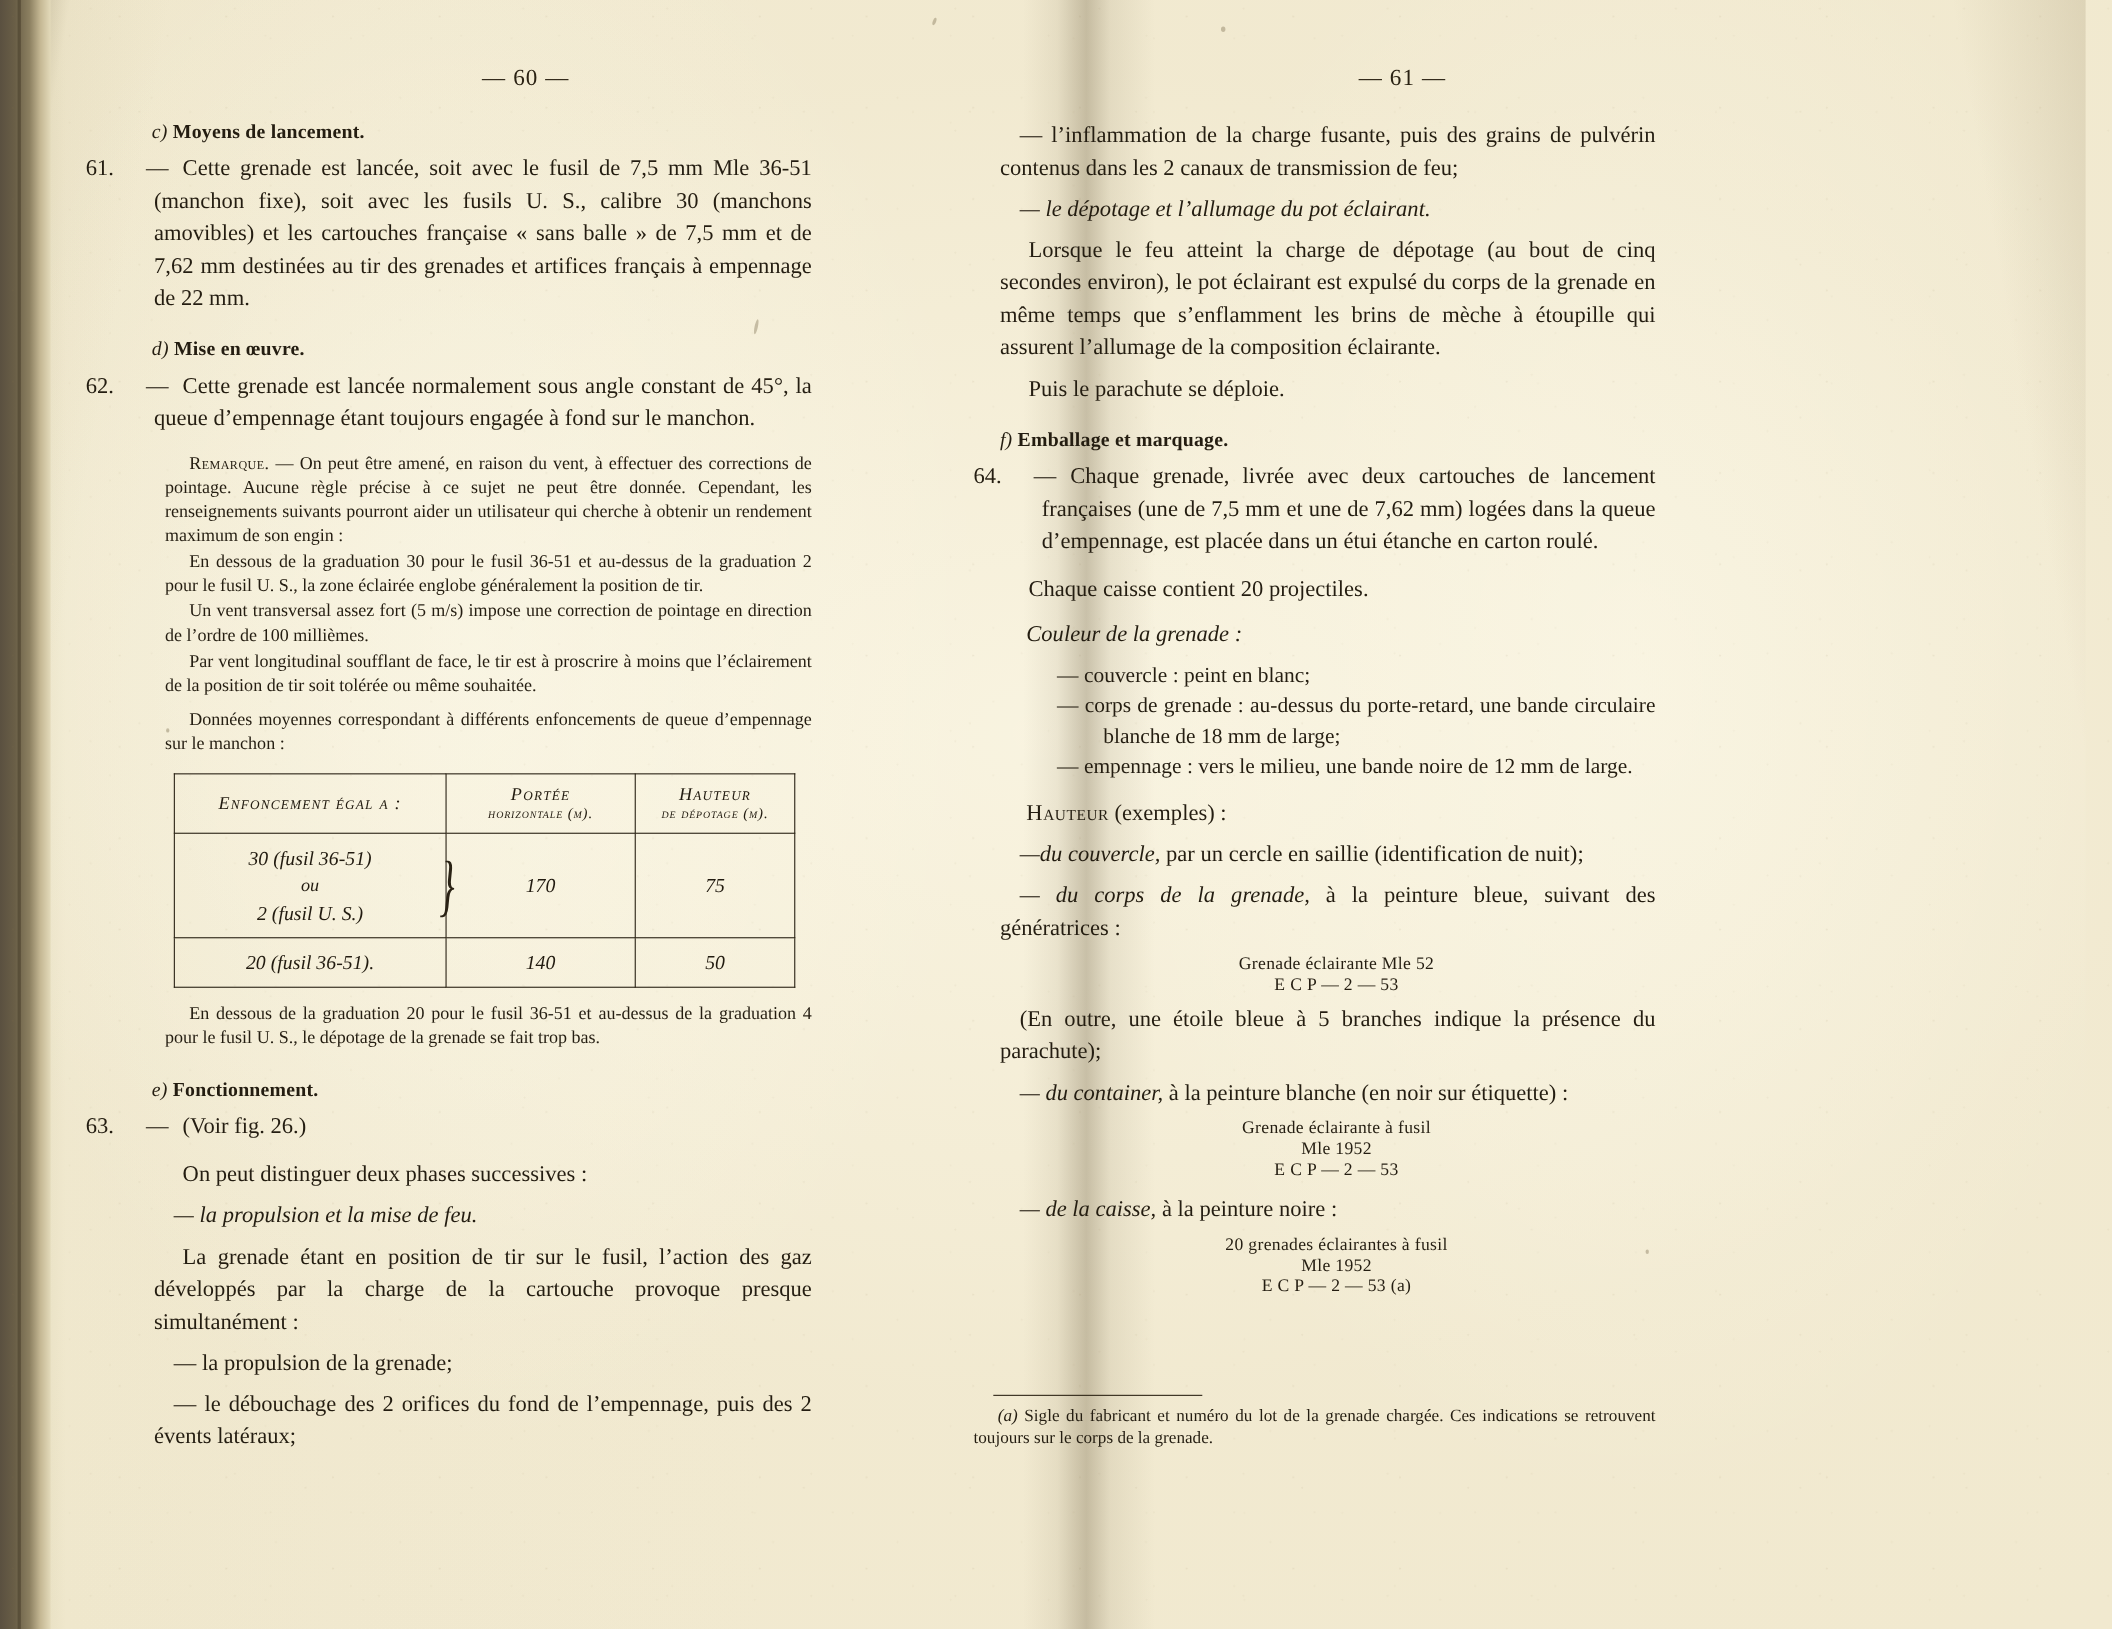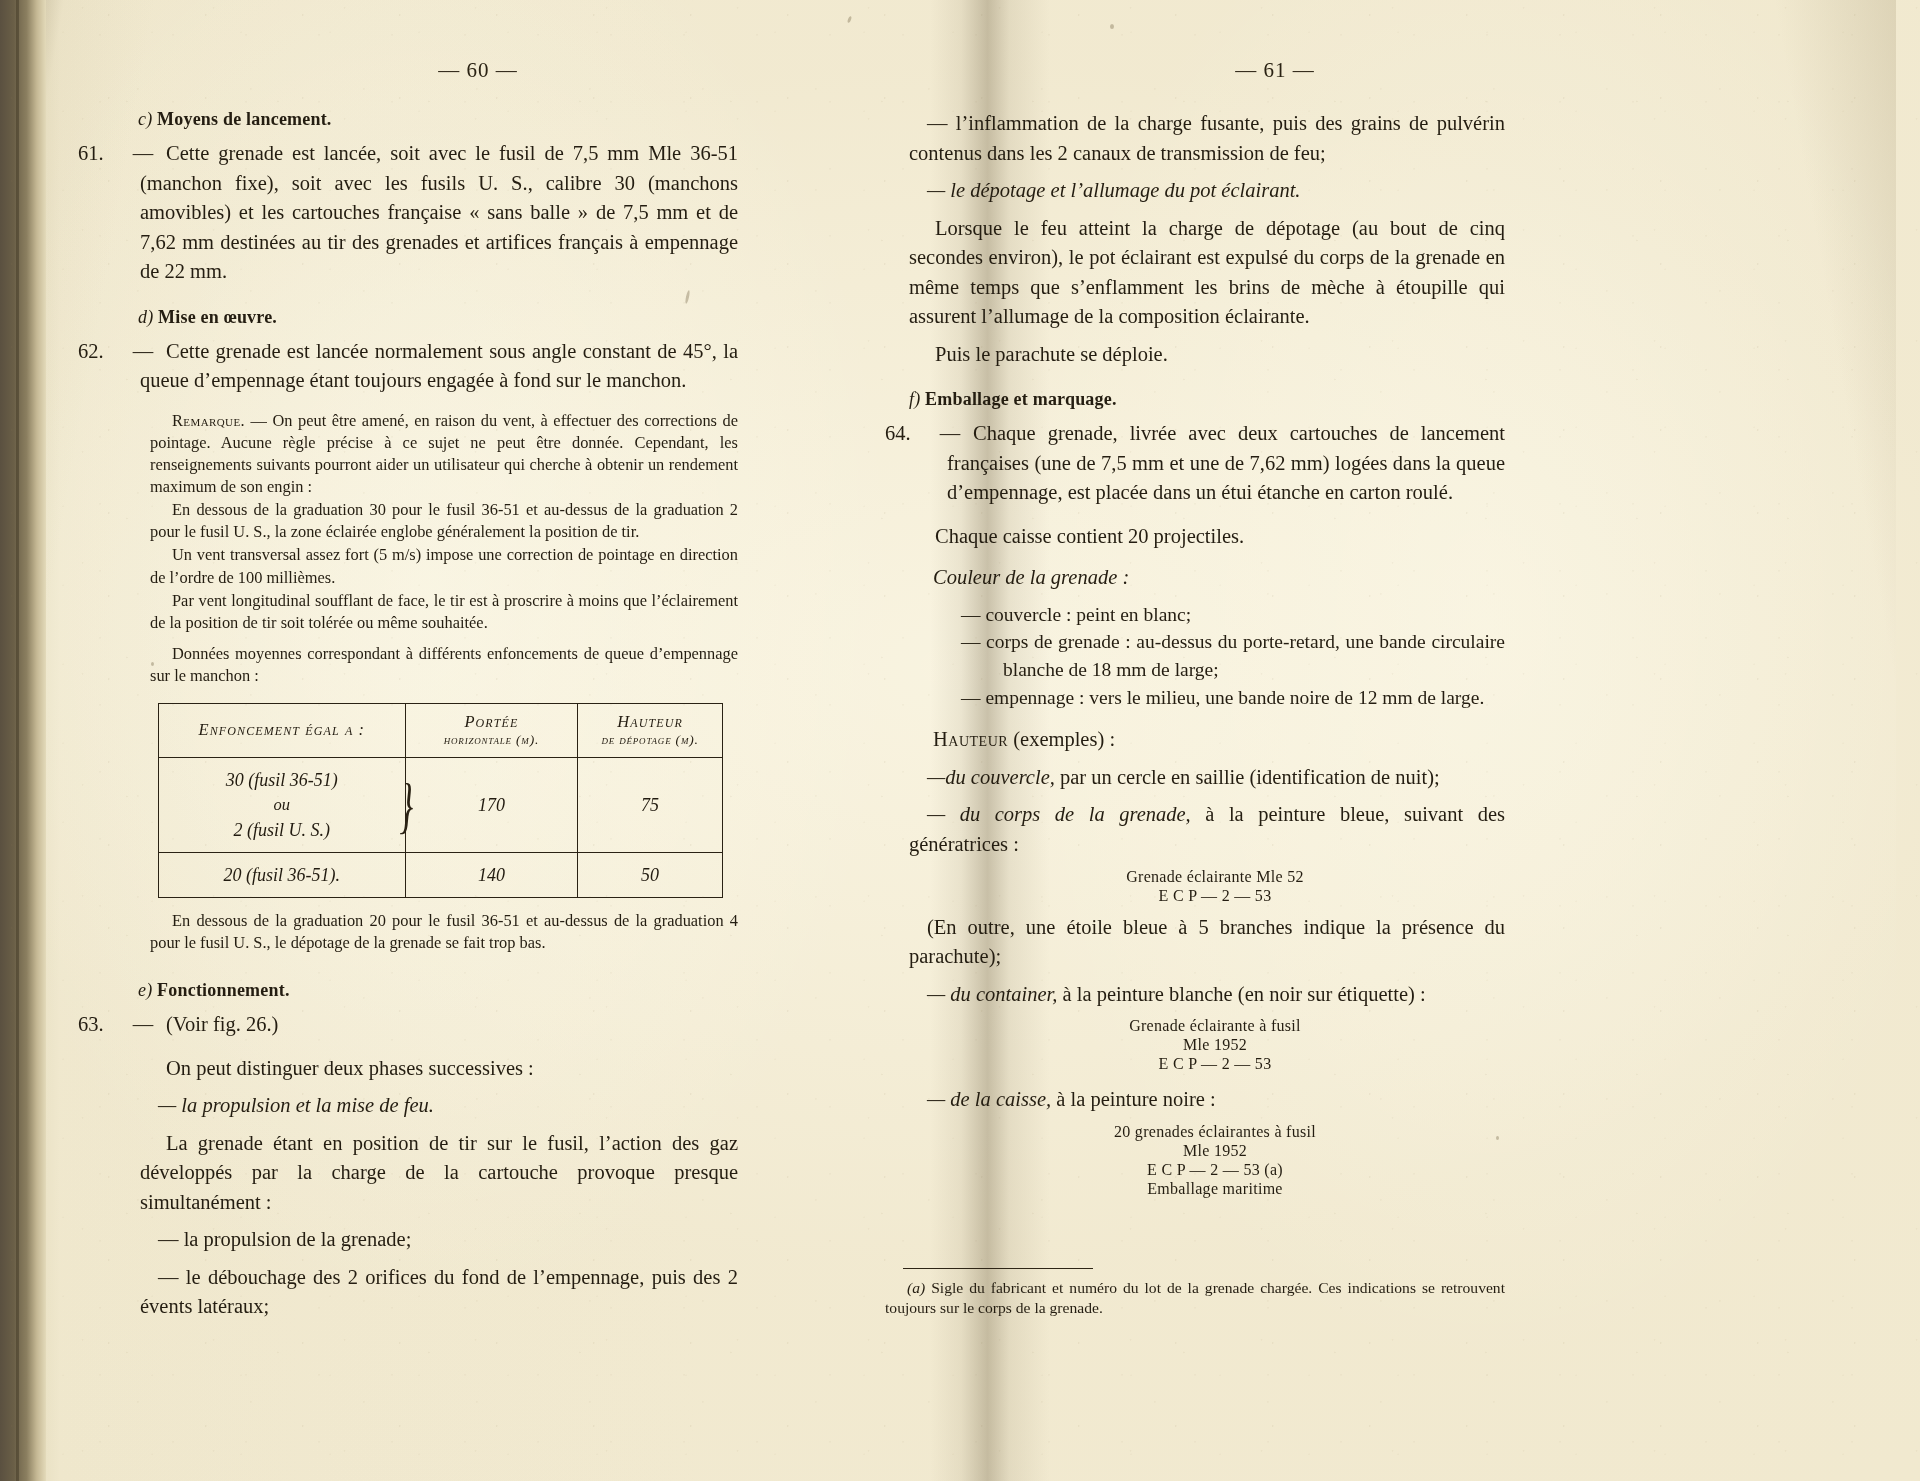--- a/index.html
+++ b/index.html
@@ -466,21 +466,20 @@
     <div class="centerline">Mle 1952</div>
     <div class="centerline">E C P — 2 — 53</div>
 
     <div class="para noind" style="padding-left:24px;text-indent:18px;margin-top:12px;">
       <span class="ital">— de la caisse,</span><span> à la peinture noire :</span>
     </div>
 
     <div class="centerline" style="margin-top:4px;">20 grenades éclairantes à fusil</div>
     <div class="centerline">Mle 1952</div>
     <div class="centerline">E C P — 2 — 53 (a)</div>
-    <div class="centerline">Emballage maritime</div>
   </div>
 
   <div class="footnote">
     <div class="footnote-rule"></div>
     <p>
       <span class="ital">(a)</span><span> Sigle du fabricant et numéro du lot de la grenade chargée. Ces indications se retrouvent toujours sur le corps de la grenade.</span>
     </p>
   </div>
 
   <div class="speck" style="left:848px;top:16px;width:3px;height:7px;transform:rotate(20deg);"></div>

